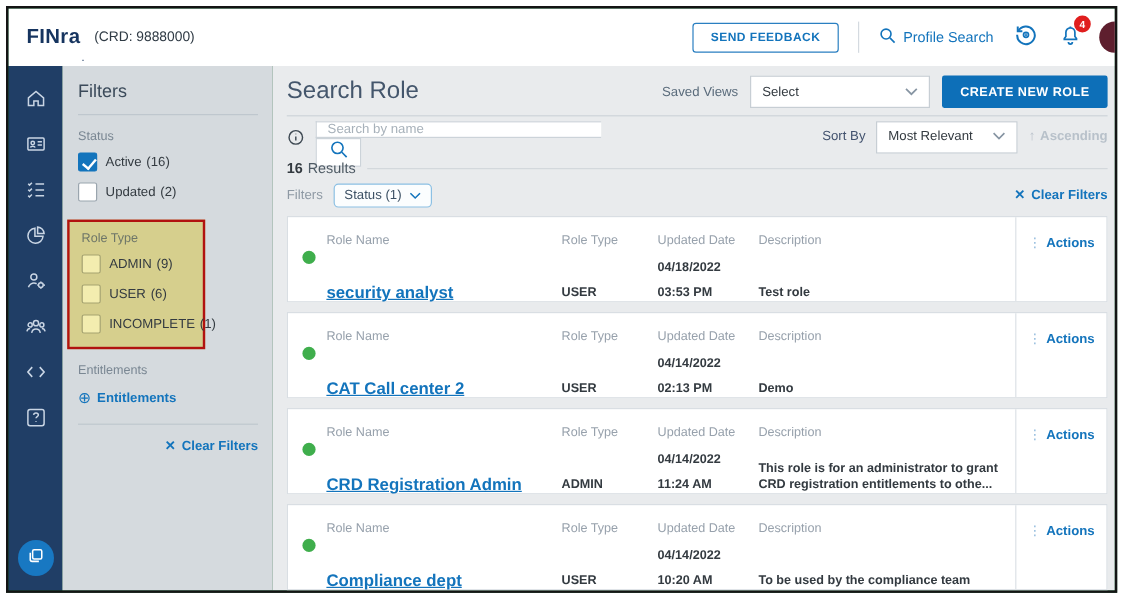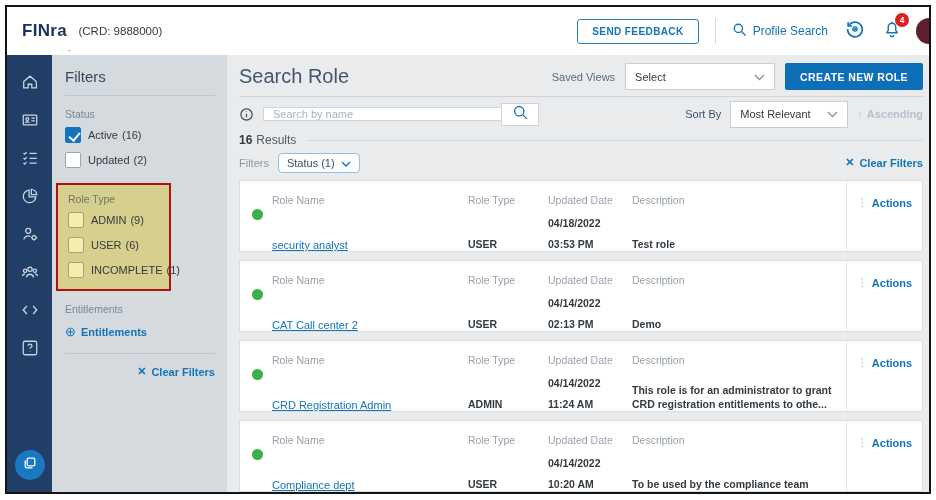--- a/index.html
+++ b/index.html
@@ -53,21 +53,21 @@
   .page-title { font-size:20px; color:#44566c; }
   .title-right { margin-left:auto; display:flex; align-items:center; gap:10px; }
   .saved-views-label { font-size:11px; color:#5a6b7b; }
   .select-box { width:150px; height:27px; background:#fff; border:1px solid #c7ced4; display:flex; align-items:center; padding:0 9px; font-size:11px; color:#333a40; cursor:pointer; }
   .select-box .sel-val { flex:1; }
   .create-btn { height:27px; background:#0d6fb8; border:none; color:#fff; font-weight:bold; font-size:10.5px; letter-spacing:.4px; padding:0 15px; border-radius:2px; cursor:pointer; font-family:"Liberation Sans",sans-serif; }
   .m-div { height:1px; background:#ced4d9; margin:6px 0 0; }
 
   .search-row { display:flex; align-items:center; height:44px; }
   .info-icon { display:flex; align-items:center; margin-right:9px; cursor:pointer; }
-  .search-wrap { display:flex; align-items:center; height:27px; }
+  .search-wrap { display:flex; align-items:flex-start; height:27px;flex-direction:column; }
   .search-input { width:238px; border:1px solid #ccd3d9; border-right:none; background:#fff; padding:0 9px; font-size:11px; color:#333; font-family:"Liberation Sans",sans-serif; outline:none; }
   .search-input::placeholder { color:#a7b1ba; }
   .search-btn { width:38px; background:#fff; border:1px solid #ccd3d9; display:flex; align-items:center; justify-content:center; cursor:pointer; }
   .search-right { margin-left:auto; display:flex; align-items:center; gap:9px; }
   .sortby-label { font-size:11px; color:#42526e; }
   .sort-select { width:118px; }
   .ascending { display:flex; align-items:center; gap:4px; color:#b8c1ca; font-size:11px; font-weight:bold; cursor:pointer; white-space:nowrap; }
 
   .results-row { display:flex; align-items:center; height:20px; margin-top:2px; }
   .results-count { font-size:12px; font-weight:bold; color:#333a40; }
@@ -84,21 +84,21 @@
   .card { flex:0 0 72px; height:72px; background:#fff; border:1px solid #d9dee3; display:flex; }
   .card-main { flex:1; display:flex; padding:13px 0 0 9px; min-width:0; }
   .dot { width:11px; height:11px; border-radius:50%; background:#3fae4c; margin:15px 9px 0 3px; flex:0 0 11px; }
   .col { display:flex; flex-direction:column;justify-content:space-between; }
   .col-name { width:196px; }
   .col-type { width:80px; }
   .col-date { width:84px; }
   .col-desc { flex:1; min-width:0; padding-right:8px; }
   .c-label { font-size:10.5px; color:#97a1ac; margin-bottom:3px; }
   .c-value { font-size:10.5px; font-weight:bold; color:#333a40; line-height:1.35; }
-  .c-link { font-size:11px; font-weight:normal; color:#1374bc; text-decoration:underline; cursor:pointer; }
+  .c-link { font-size:14px; font-weight:bold; color:#1374bc; text-decoration:underline; cursor:pointer; }
   .card-actions { flex:0 0 76px; border-left:1px solid #dde2e6; display:flex; align-items:flex-start; justify-content:center; padding-top:15px; }
   .actions-link { display:flex; align-items:center; gap:4px; color:#1374bc; font-weight:bold; font-size:11px; cursor:pointer; }
   .kebab { color:#8fb9dc; font-size:11px; font-weight:normal; }
 </style>
 </head>
 <body>
 
 <div class="frame">
 
   <div class="header">

